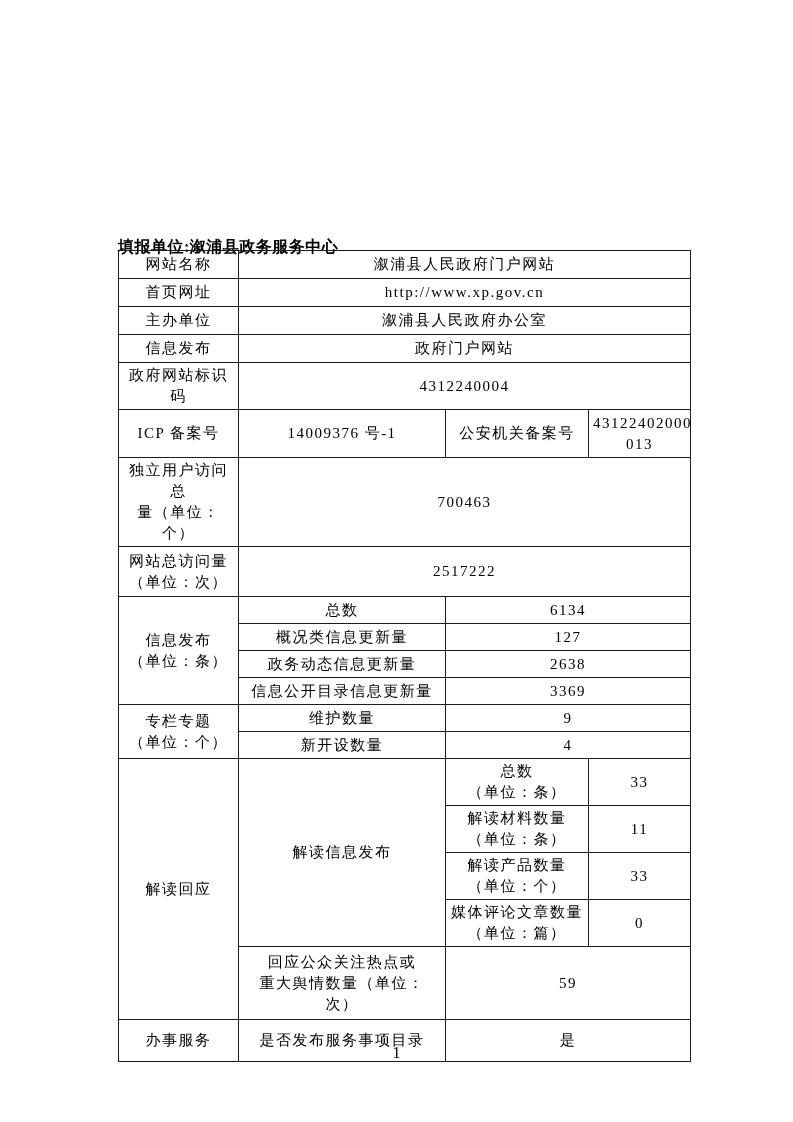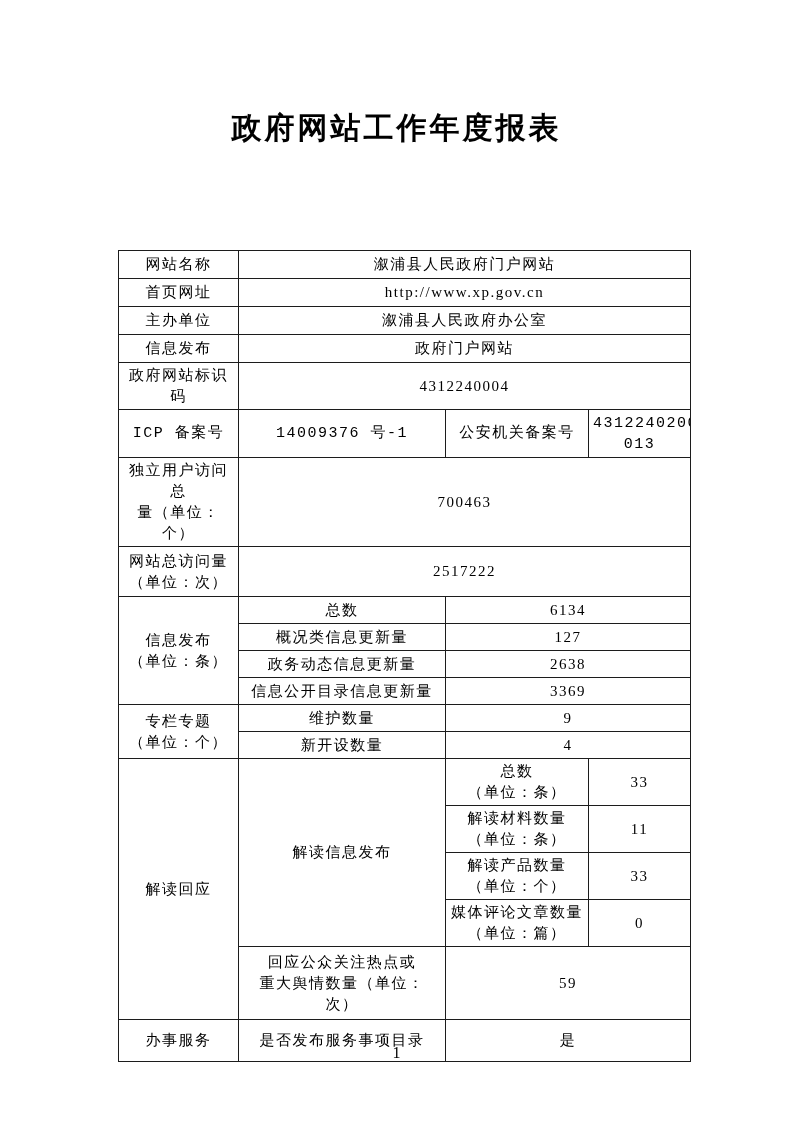--- a/index.html
+++ b/index.html
@@ -56,42 +56,42 @@
     vertical-align: middle;
     font-size: 15px;
     line-height: 21px;
     padding: 2px 4px;
     white-space: pre-line;
     letter-spacing: 1.5px;
     overflow: hidden;
   }
   td.num { letter-spacing: 0.5px; }
   tr.h28 { height: 28px; }
-  tr.h48 { height: 48px; font-family: Liberation Mono, monospace; }
+  tr.h48 { height: 48px; }
   tr.h50 { height: 50px; }
   tr.h27 { height: 27px; }
   tr.h45 { height: 45px; }
   tr.h73 { height: 73px; margin-left: 46px; }
   tr.h42 { height: 42px; }
   td.valign-bottom { vertical-align: bottom; padding-bottom: 3px; }
   .page-number {
     position: absolute;
     top: 1044px;
     left: 0;
     width: 100%;
     text-align: center;
     font-size: 16px;
   }
 </style>
 </head>
 <body>
 
 <div class="page">
 
-  <div class="title">政府网站工作年度报表</div>
+  <div class="filing-unit">填报单位:溆浦县政务服务中心</div>
 
   <table class="report">
     <colgroup>
       <col style="width:120px">
       <col style="width:207px">
       <col style="width:143px">
       <col style="width:102px">
     </colgroup>
     <tbody>
       <tr class="h28">

